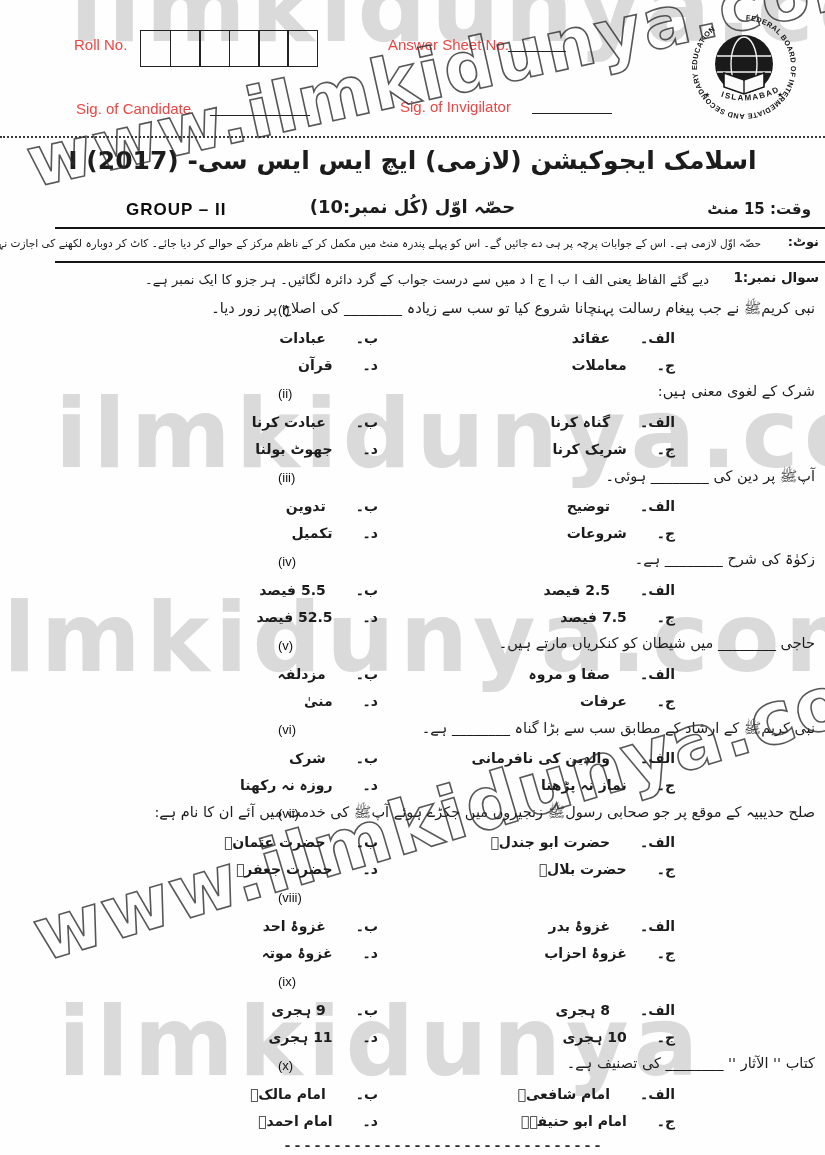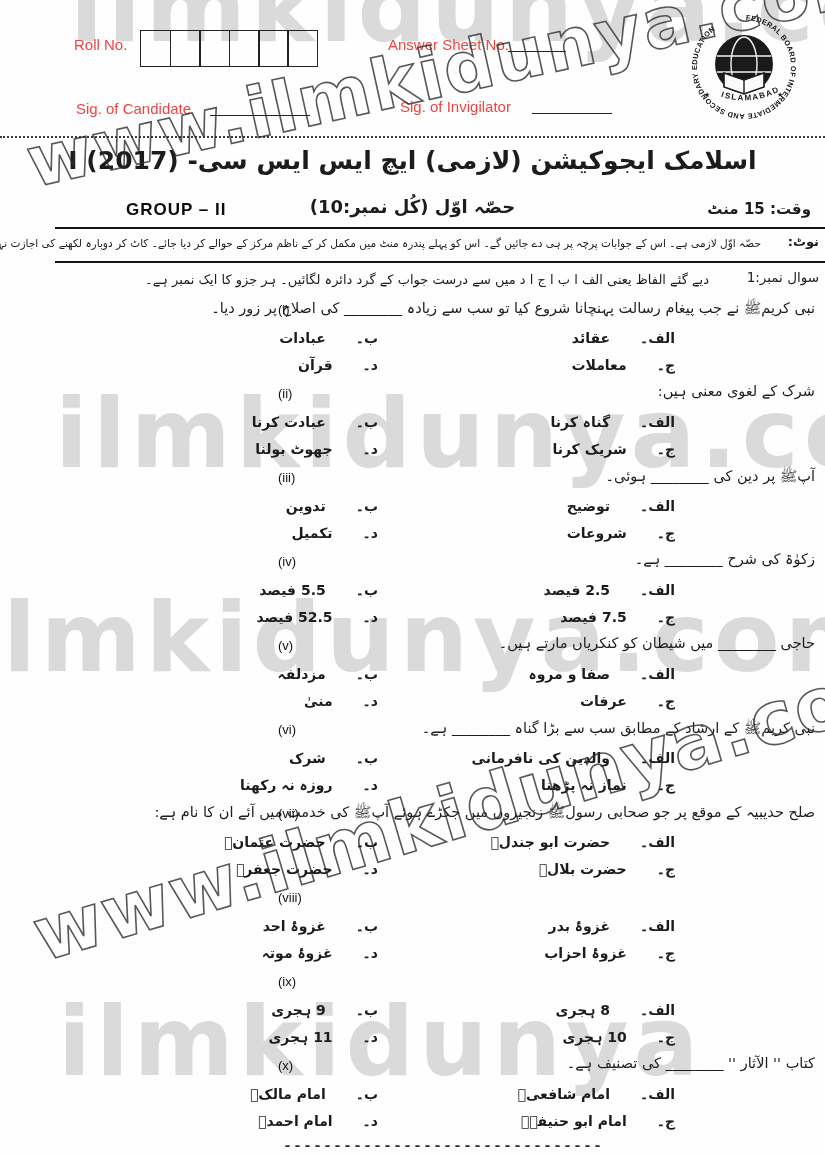--- a/index.html
+++ b/index.html
@@ -45,21 +45,21 @@
   #time-label{right:14px;top:200px;font-size:15px;font-weight:bold;}
 
   .rule{left:55px;right:0;border-top:2.5px solid #151515;}
   #rule-1{top:227px;}
   #rule-2{top:261px;}
   #note-label{right:6px;top:234px;font-size:13px;font-weight:bold;}
   #note-text{
     right:64px;top:237px;left:58px;font-size:11px;text-align:right;white-space:nowrap;
     transform:scaleX(.96);transform-origin:100% 0;
   }
-  #q1-label{right:6px;top:269px;font-size:13.5px;font-weight:normal;margin-left:44px;}
+  #q1-label{right:6px;top:269px;font-size:13.5px;font-weight:bold;margin-left:44px;}
   #q1-text{right:116px;top:272px;font-size:13px;white-space:nowrap;text-align:right;}
 
   
   #questions{left:228px;top:299px;width:587px;direction:rtl;}
   .qblock{margin-bottom:5px;}
   .q-line{position:relative;min-height:25px;font-size:14.5px;white-space:nowrap;text-align:right;
           font-family:"DejaVu Sans",sans-serif;}
   .q-num{position:absolute;left:50px;top:3px;direction:ltr;
          font-family:"Liberation Sans",sans-serif;font-size:13px;color:#111;}
   .opt-row{display:flex;direction:rtl;padding-right:140px;height:27px;align-items:center;

